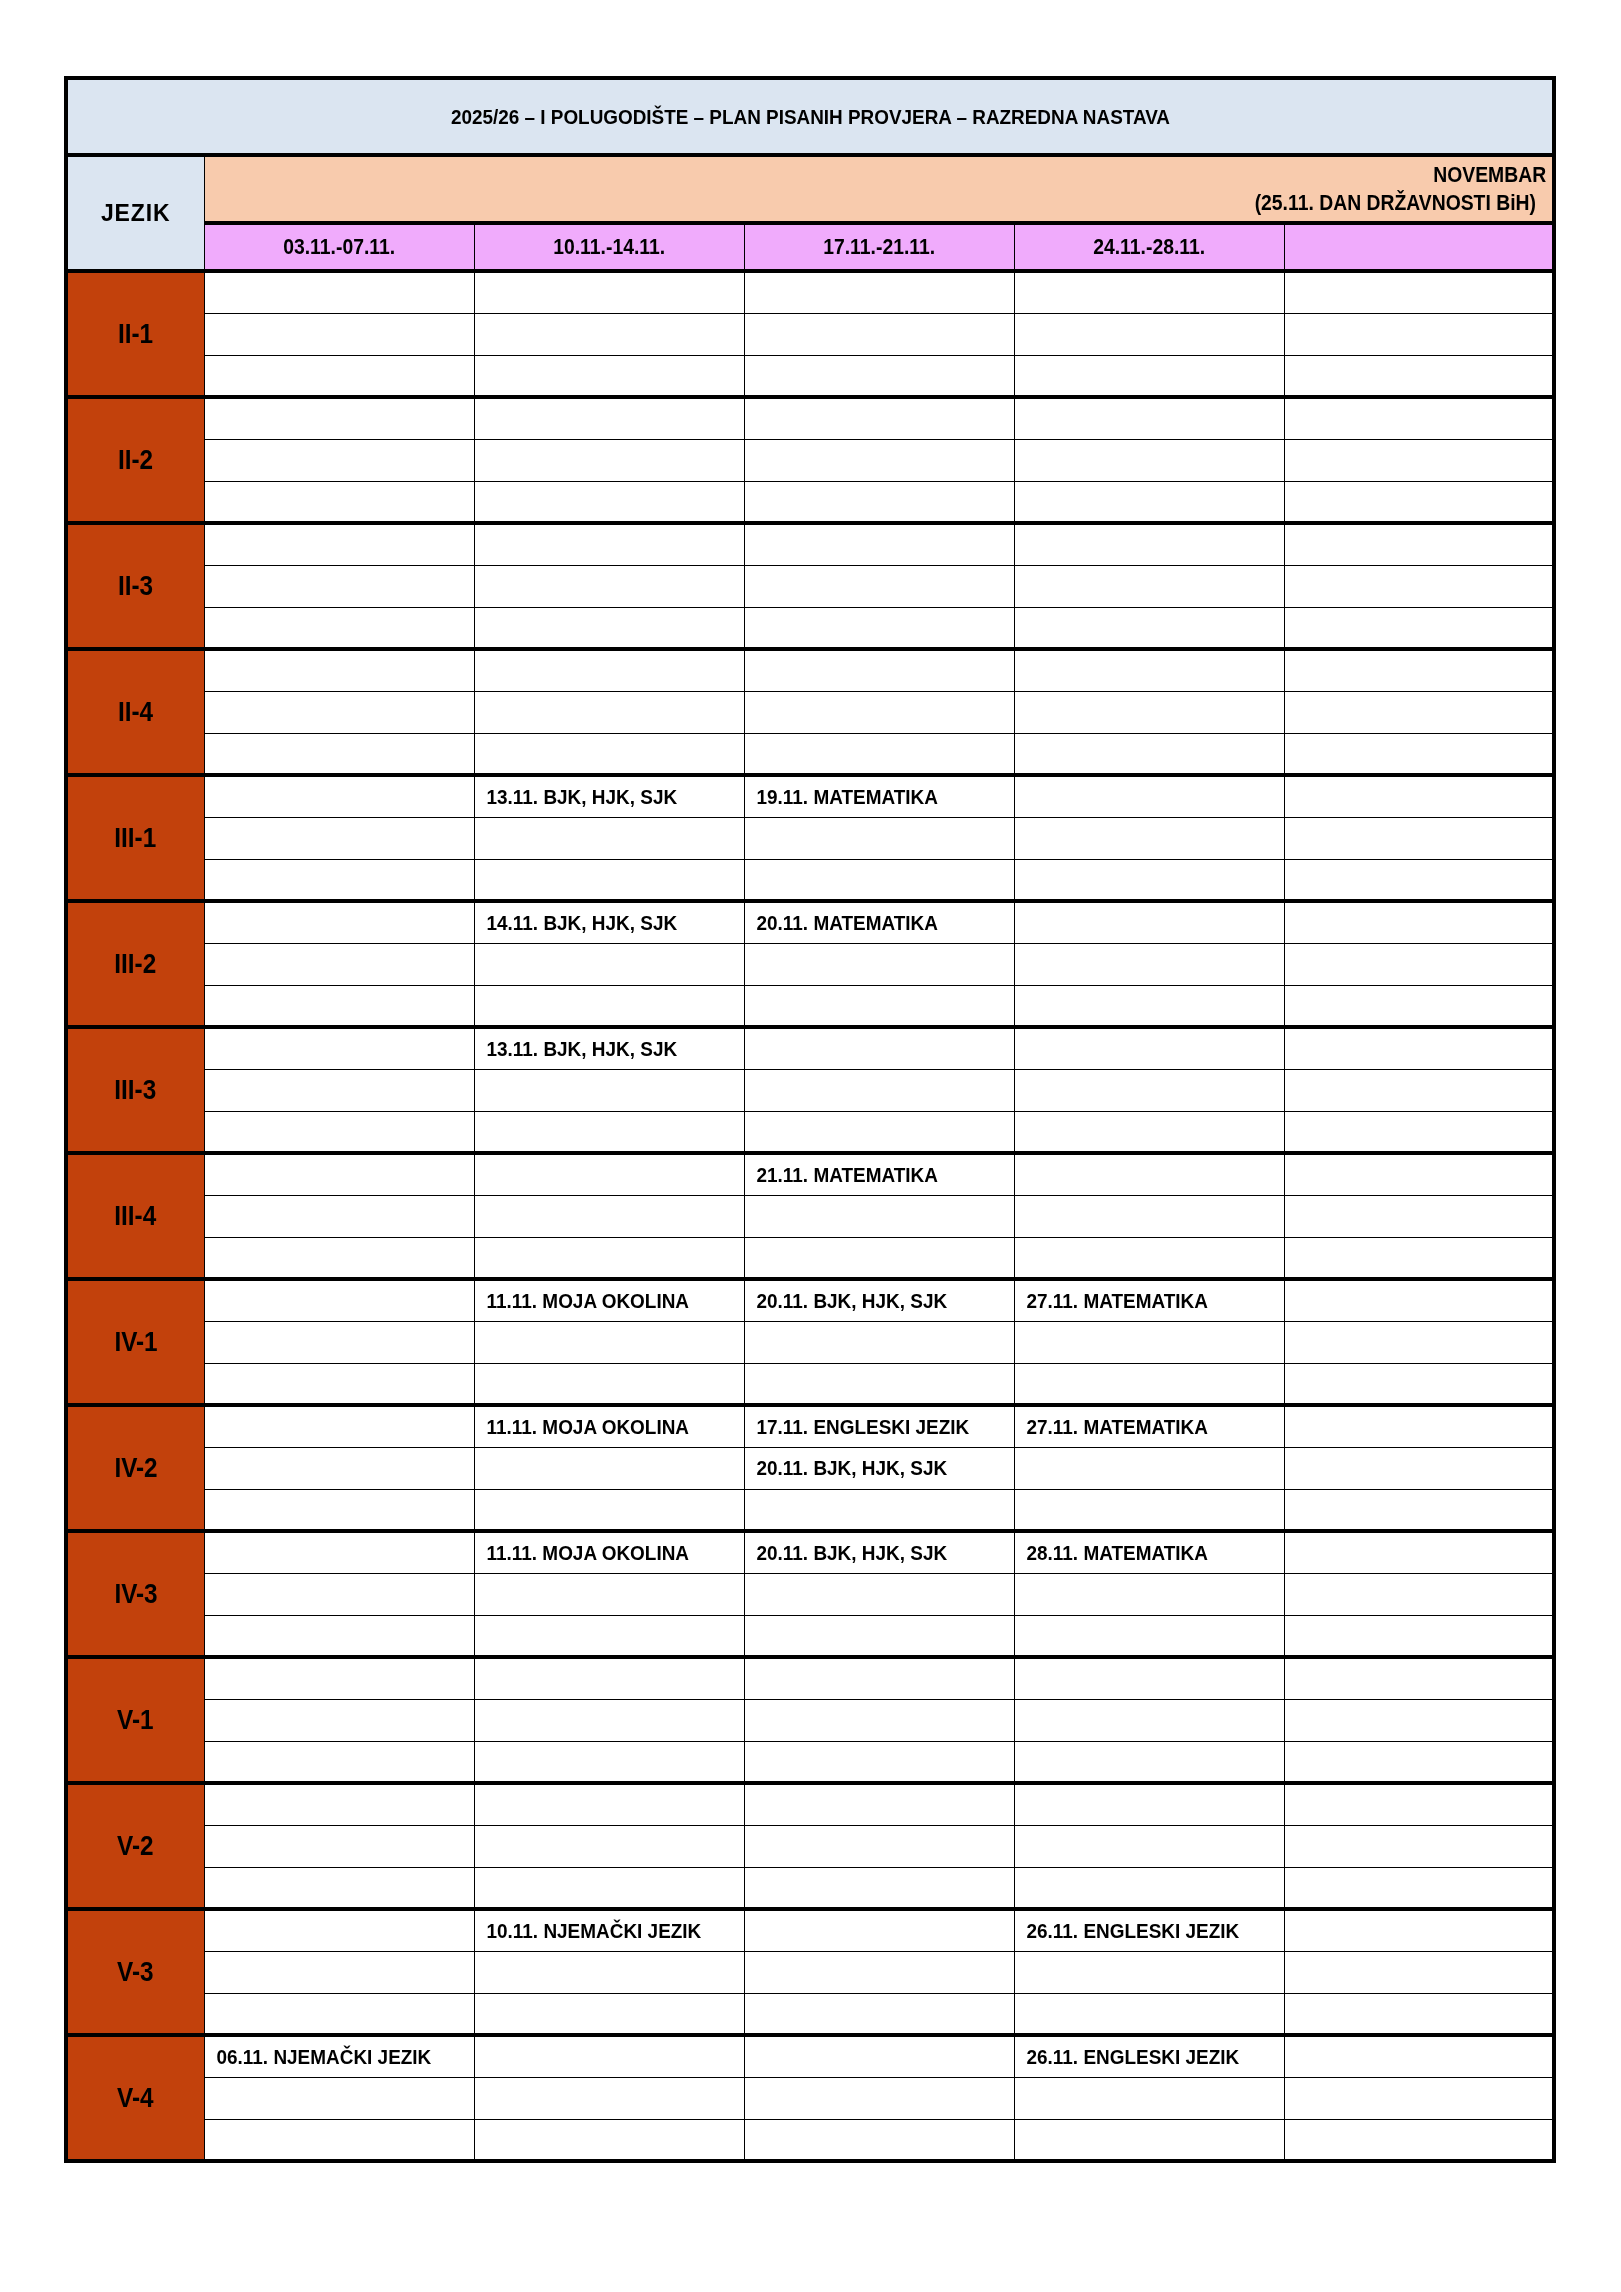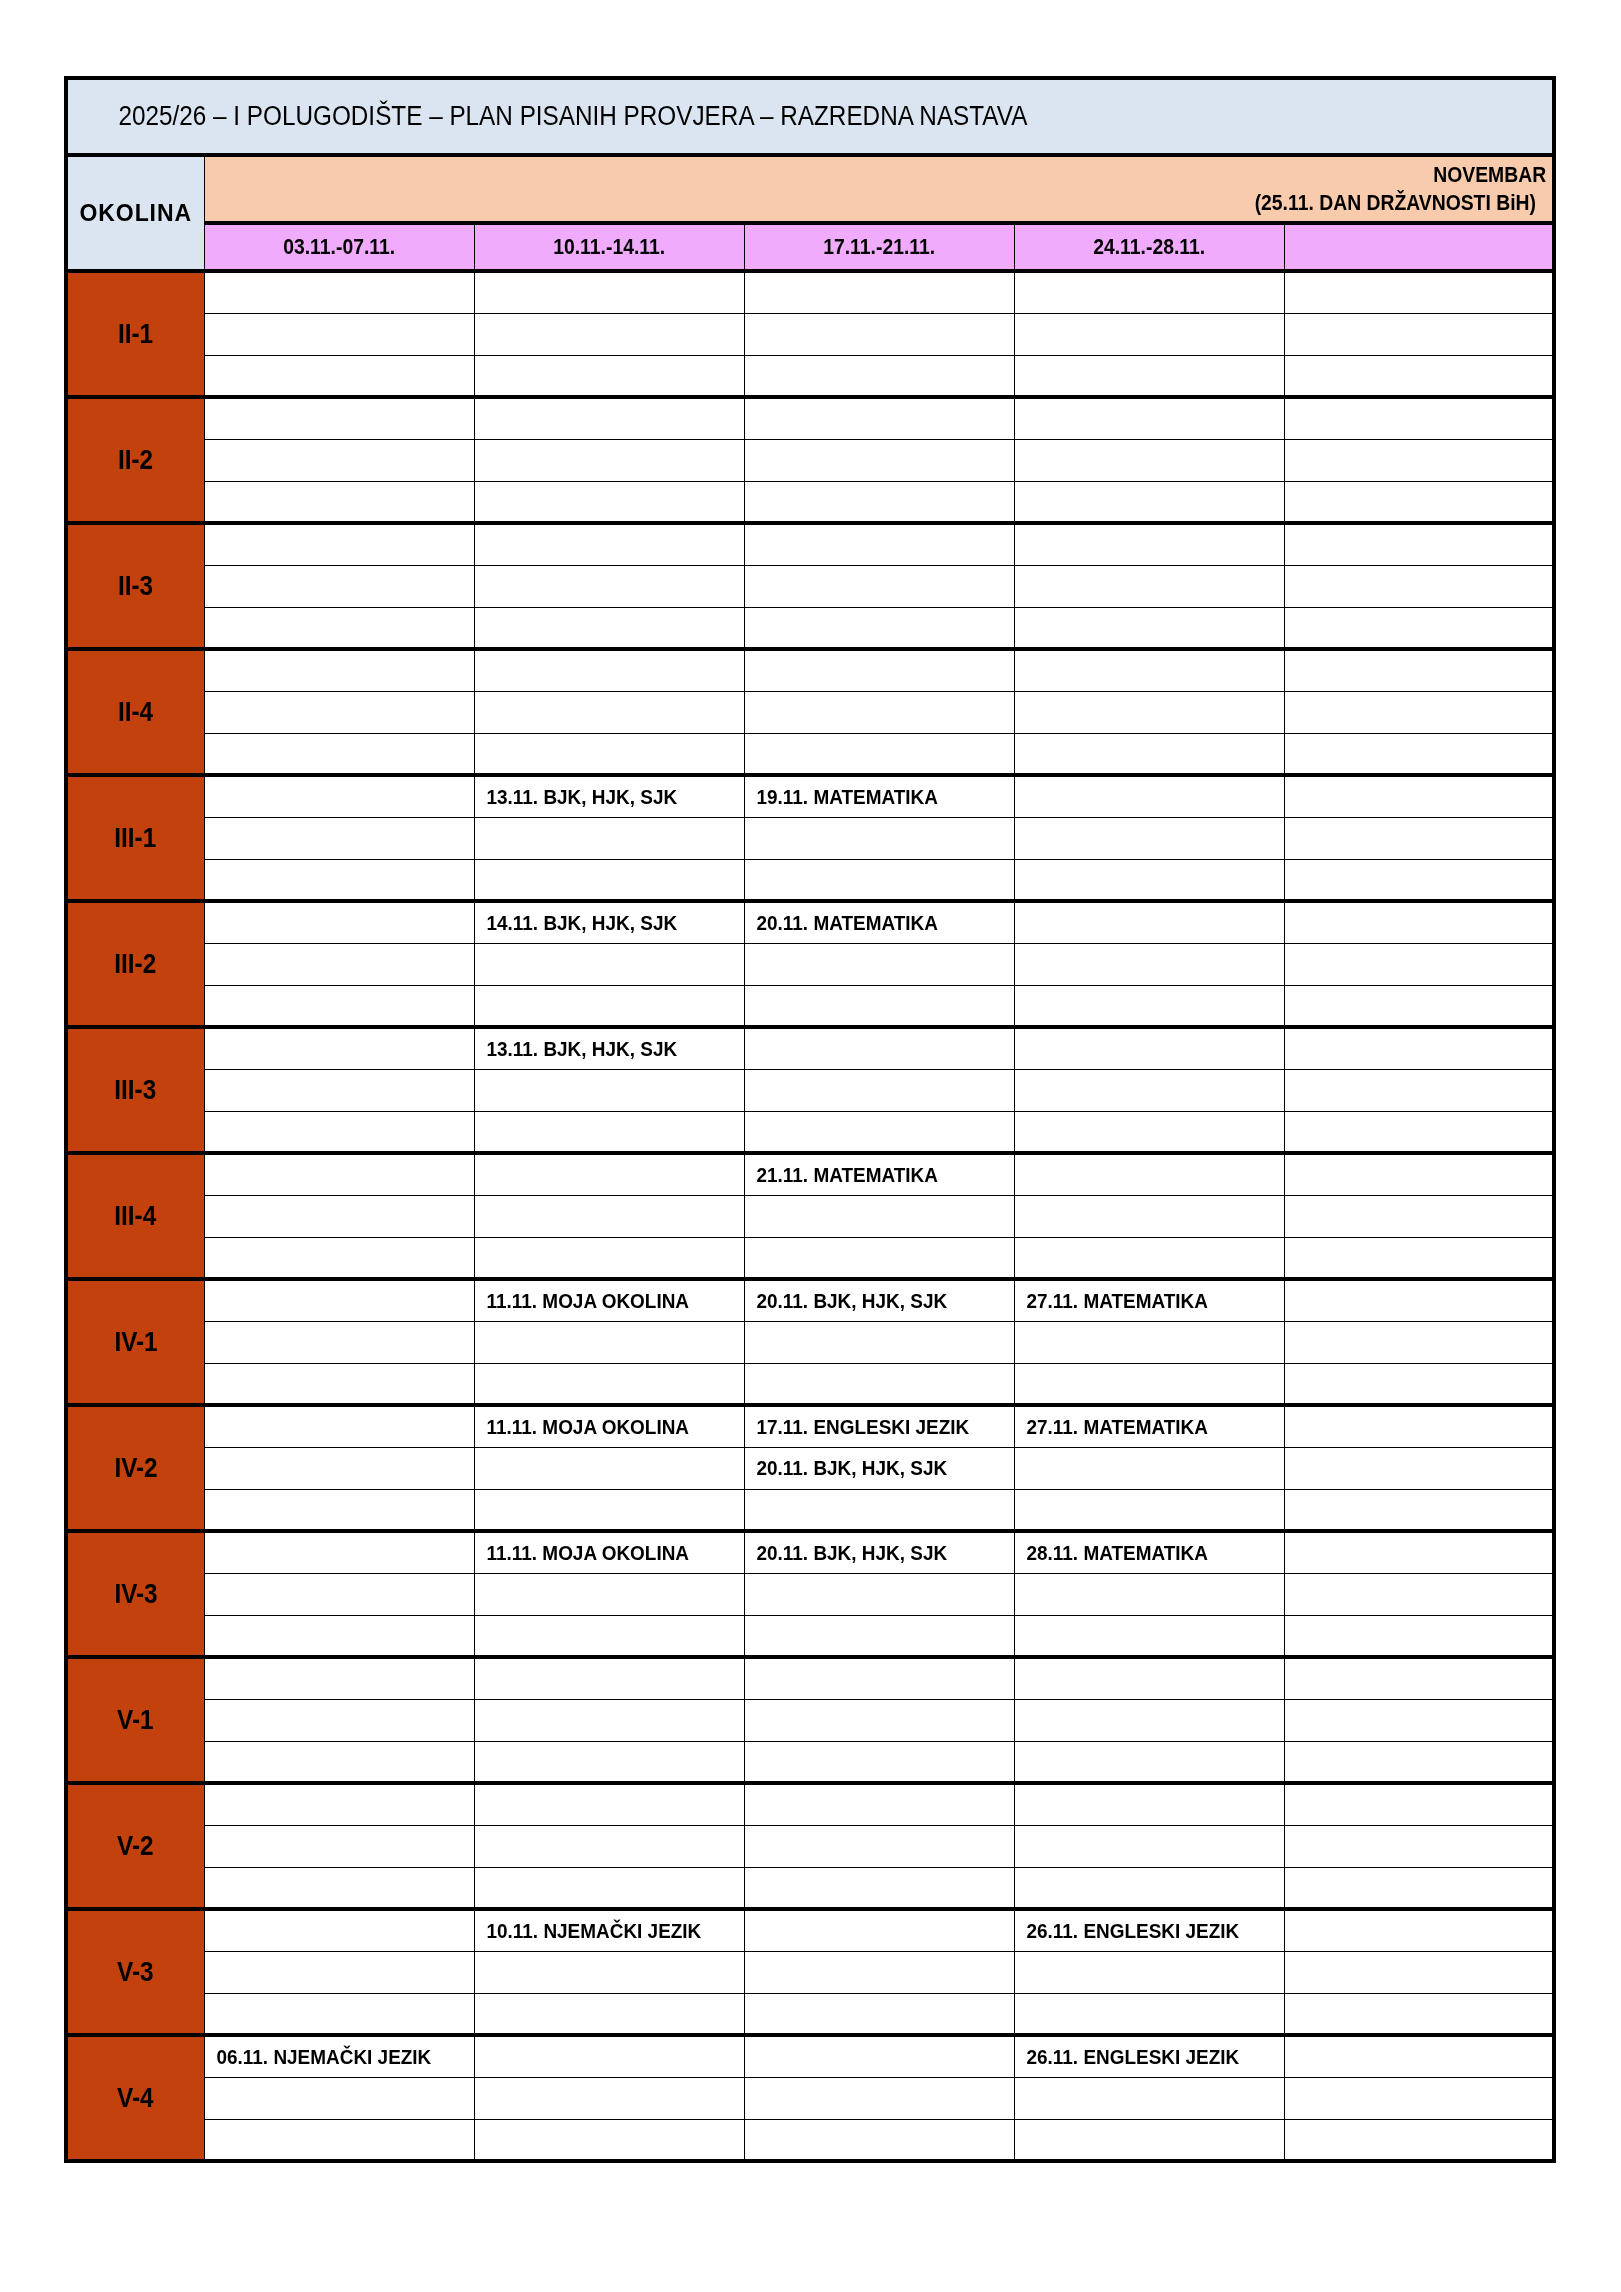--- a/index.html
+++ b/index.html
@@ -34,23 +34,23 @@
     margin: 0;
     overflow: hidden;
     white-space: nowrap;
     vertical-align: middle;
   }
   
   tr.title-row th {
     height: 73px;
     background: #dbe5f1;
     border-bottom: 4.5px solid #000;
-    text-align: left;
-    font-size: 27px;
-    font-weight: 400;
+    text-align: center;
+    font-size: 21px;
+    font-weight: 700;
   }
   th.razred-cell {
     background: #dbe5f1;
     font-size: 23px;
     font-weight: 700;
     letter-spacing: 0.9px;
     text-align: center;
     border-bottom: 4.5px solid #000;
   }
   tr.month-row { height: 68px; }
@@ -112,21 +112,21 @@
       <col class="c-week">
     </colgroup>
     <thead>
       <tr class="title-row">
         <th colspan="6">
           <span class="cond">2025/26 – I POLUGODIŠTE – PLAN PISANIH PROVJERA – RAZREDNA NASTAVA</span>
         </th>
       </tr>
       <tr class="month-row">
         <th rowspan="2" class="razred-cell">
-          <span>OKOLINA</span>
+          <span>JEZIK</span>
         </th>
         <th colspan="5" class="month-cell">
           <span class="cond">NOVEMBAR</span><br>
           <span class="cond">(25.11. DAN DRŽAVNOSTI BiH)</span>
         </th>
       </tr>
       <tr class="week-row">
         <th><span class="cond">03.11.-07.11.</span></th>
         <th><span class="cond">10.11.-14.11.</span></th>
         <th><span class="cond">17.11.-21.11.</span></th>

